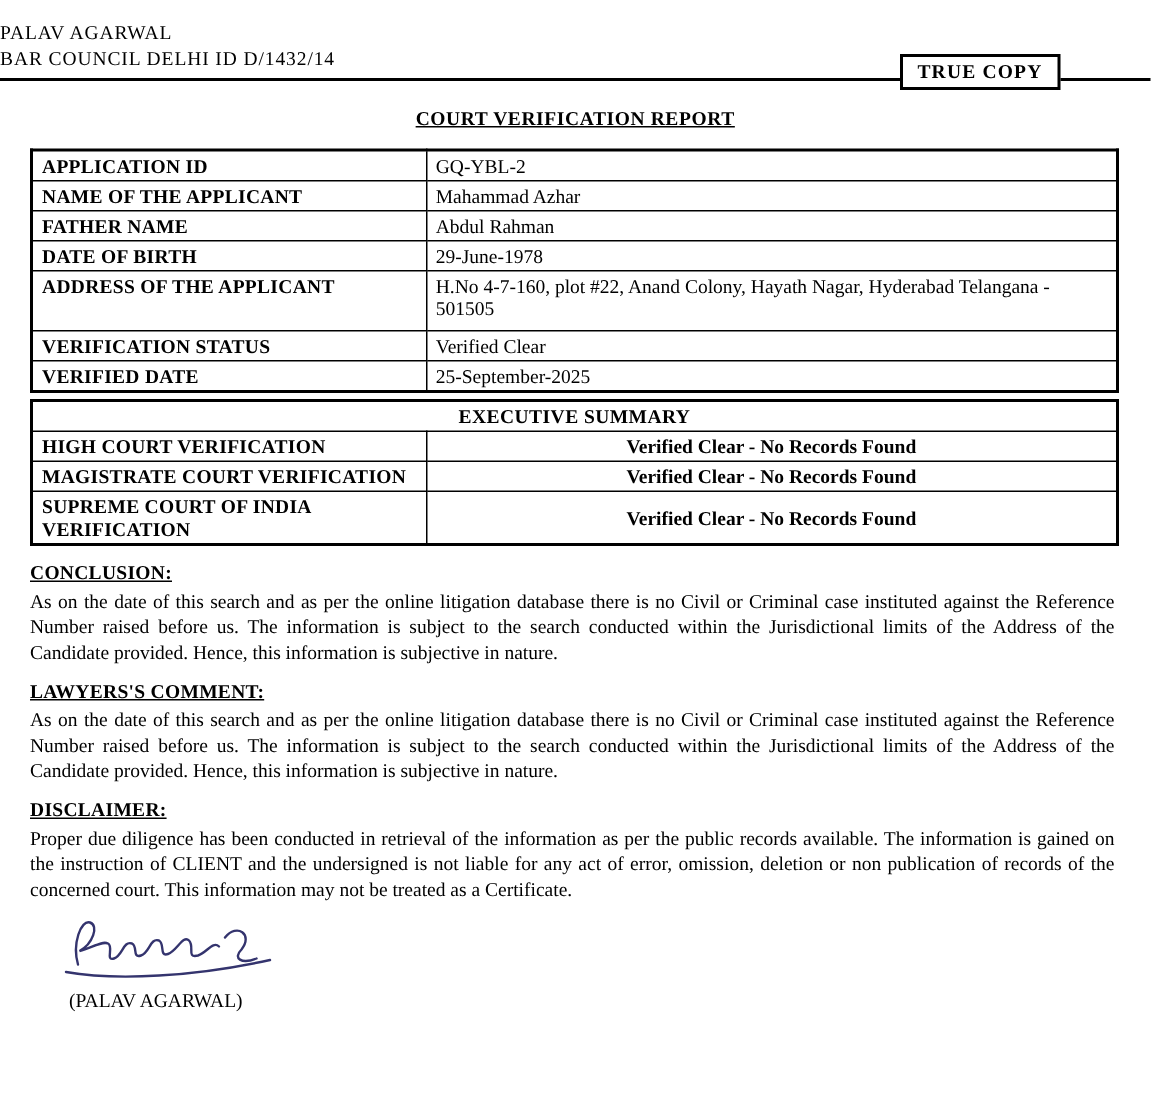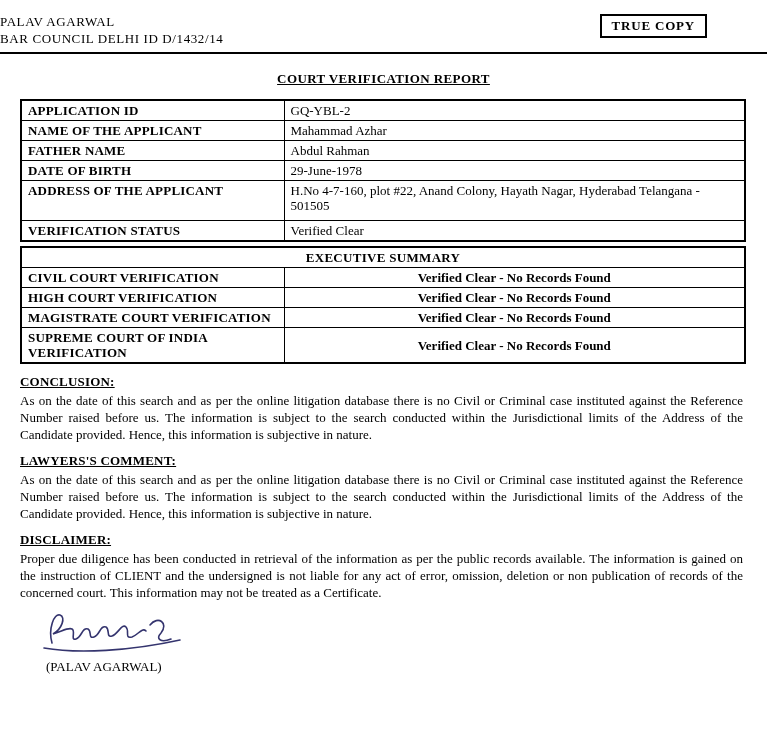--- a/index.html
+++ b/index.html
@@ -10,21 +10,21 @@
     font-family: "Liberation Serif", serif;
     color: #000;
     overflow: hidden;
   }
   .page { position: relative; width: 767px; height: 742px; }
 
   
   .header { text-align: left; padding-top: 13px; font-size: 13px; line-height: 17px; letter-spacing: 0.6px; }
   .header div { white-space: nowrap; }
   .true-copy {
-    position: absolute; top: 14px; right: 60px;
+    position: absolute; top: 36px; right: 60px;
     border: 2px solid #000; padding: 2px 10px;
     font-size: 13px; font-weight: bold; letter-spacing: 0.8px;
     background: #fff;
   }
   .header-rule { border: none; border-top: 2px solid #000; margin: 5px 0 0 0; }
 
   
   .report-title {
     text-align: center; font-size: 13px; font-weight: bold;
     text-decoration: underline; letter-spacing: 0.4px;
@@ -104,31 +104,31 @@
         <td class="cell-value">29-June-1978</td>
       </tr>
       <tr class="tall-row">
         <td class="cell-label">ADDRESS OF THE APPLICANT</td>
         <td class="cell-value">H.No 4-7-160, plot #22, Anand Colony, Hayath Nagar, Hyderabad Telangana - 501505</td>
       </tr>
       <tr>
         <td class="cell-label">VERIFICATION STATUS</td>
         <td class="cell-value">Verified Clear</td>
       </tr>
+      <tr>
+        <td class="cell-label">VERIFIED DATE</td>
+        <td class="cell-value">25-September-2025</td>
+      </tr>
     </tbody>
   </table>
 
   <table class="doc-table summary-table">
     <tbody>
       <tr>
         <th class="summary-title" colspan="2">EXECUTIVE SUMMARY</th>
-      </tr>
-      <tr>
-        <td class="cell-label">CIVIL COURT VERIFICATION</td>
-        <td class="cell-value">Verified Clear - No Records Found</td>
       </tr>
       <tr>
         <td class="cell-label">HIGH COURT VERIFICATION</td>
         <td class="cell-value">Verified Clear - No Records Found</td>
       </tr>
       <tr>
         <td class="cell-label">MAGISTRATE COURT VERIFICATION</td>
         <td class="cell-value">Verified Clear - No Records Found</td>
       </tr>
       <tr>

